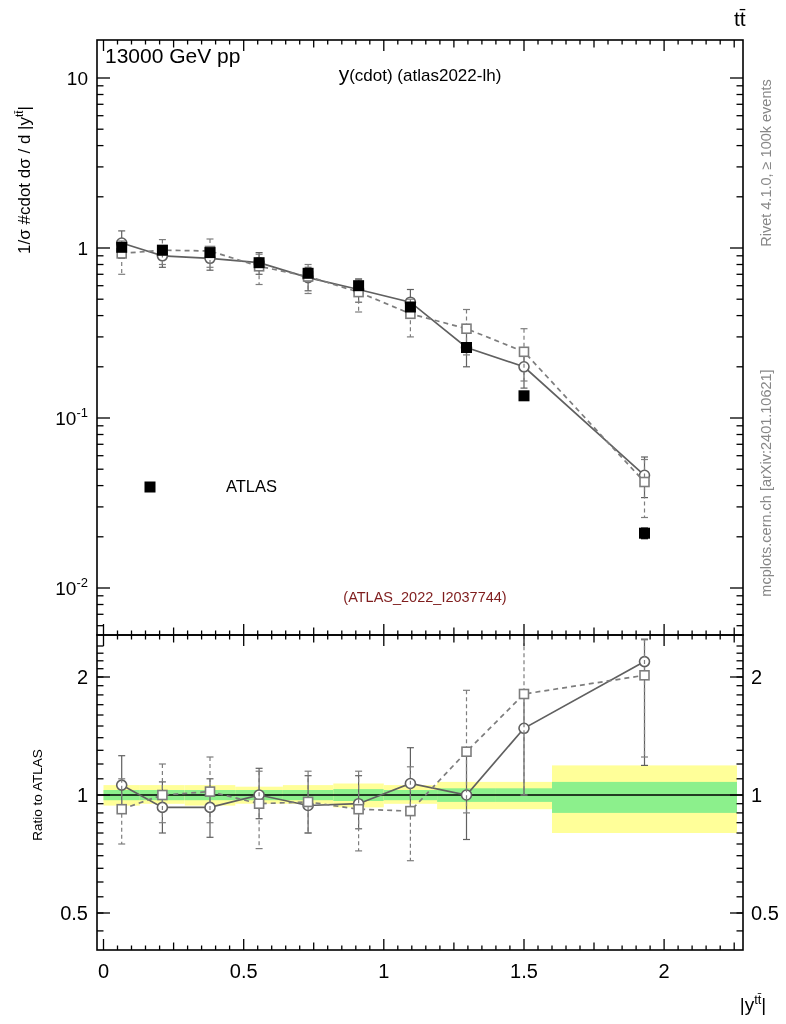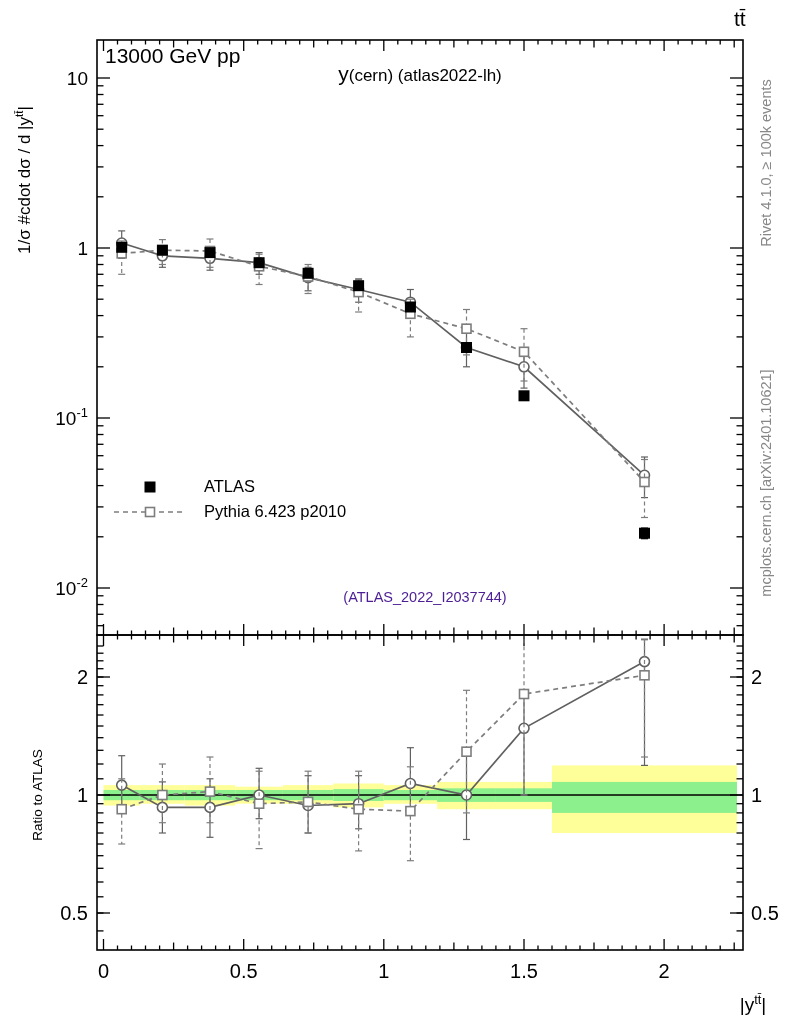--- a/index.html
+++ b/index.html
@@ -11,25 +11,25 @@
   .hdr-left{left:105px;top:7px;font-size:21px;margin-top:37px;}
   .hdr-right{left:734px;top:7px;font-size:21px;}
   .plot-title{left:420px;top:74px;transform:translate(-50%,-50%);font-size:17px;}
   .plot-title .t-big{font-size:21px;}
   .ylab-main{left:24px;top:180px;transform:translate(-50%,-50%) rotate(-90deg);font-size:17px;}
   .ylab-ratio{left:37px;top:795px;transform:translate(-50%,-50%) rotate(-90deg);font-size:13.5px;}
   .side-top{left:766px;top:163px;transform:translate(-50%,-50%) rotate(-90deg);
             font-size:14.5px;color:#878787;}
   .side-bottom{left:766px;top:483px;transform:translate(-50%,-50%) rotate(-90deg);
             font-size:14.5px;color:#878787;}
-  .watermark{left:425px;top:597px;transform:translate(-50%,-50%);font-size:14.5px;color:#4c1d95;}
+  .watermark{left:425px;top:597px;transform:translate(-50%,-50%);font-size:14.5px;color:#7f1d1d;}
   .xlab{left:753px;top:1004px;transform:translate(-50%,-50%);font-size:19px;text-align:right;}
   sup{font-size:0.68em;}
   .legend{left:112px;top:474px;}
-  .legend-row{display:flex;align-items:center;height:25px;}
+  .legend-row{display:flex;align-items:center;height:25px;gap:22px;}
   .legend-swatch{width:76px;height:20px;flex:0 0 76px;}
   .legend-label{margin-left:16px;font-size:16.5px;}
 </style>
 </head>
 <body>
 
 <div class="page">
 
   <svg class="main-svg" id="plot" width="786" height="1024" viewBox="0 0 786 1024">
       <clipPath id="clipMain">
@@ -548,42 +548,35 @@
         <rect x="519.5" y="689.5" width="9" height="9" fill="#fff" stroke="#7d7d7d" stroke-width="1.6"></rect>
         <rect x="640.0" y="670.8" width="9" height="9" fill="#fff" stroke="#7d7d7d" stroke-width="1.6"></rect>
       </g>
       <rect x="97" y="40" width="646" height="595" fill="none" stroke="#000" stroke-width="1.6"></rect>
       <rect x="97" y="635" width="646" height="315" fill="none" stroke="#000" stroke-width="1.6"></rect>
     </svg>
 
   <div class="ovl hdr-left">13000 GeV pp</div>
   <div class="ovl hdr-right">tt̄</div>
 
-  <div class="ovl plot-title"><span class="t-big">y</span><span>(cern) (atlas2022-lh)</span></div>
+  <div class="ovl plot-title"><span class="t-big">y</span><span>(cdot) (atlas2022-lh)</span></div>
 
   <div class="ovl ylab-main"><span>1/σ #cdot dσ / d |y</span><sup>tt̄</sup><span>|</span></div>
 
   <div class="ovl ylab-ratio">Ratio to ATLAS</div>
 
   <div class="ovl side-top">Rivet 4.1.0, ≥ 100k events</div>
   <div class="ovl side-bottom">mcplots.cern.ch [arXiv:2401.10621]</div>
 
   <div class="ovl watermark">(ATLAS_2022_I2037744)</div>
 
   <div class="ovl xlab"><span>|y</span><sup>tt̄</sup><span>|</span></div>
 
   <div class="ovl legend">
     <div class="legend-row">
       <svg class="legend-swatch" viewBox="0 0 76 20">
           <rect x="32.5" y="4.5" width="11" height="11" fill="#000000"></rect>
         </svg>
       <span class="legend-label">ATLAS</span>
     </div>
-    <div class="legend-row">
-      <svg class="legend-swatch" viewBox="0 0 76 20">
-          <line x1="2" y1="10" x2="74" y2="10" stroke="#7d7d7d" stroke-width="1.7" stroke-dasharray="5 4"></line>
-          <rect x="33.5" y="5.5" width="9" height="9" fill="#fff" stroke="#7d7d7d" stroke-width="1.6"></rect>
-        </svg>
-      <span class="legend-label">Pythia 6.423 p2010</span>
-    </div>
   </div>
 
 </div>
 
 </body></html>

